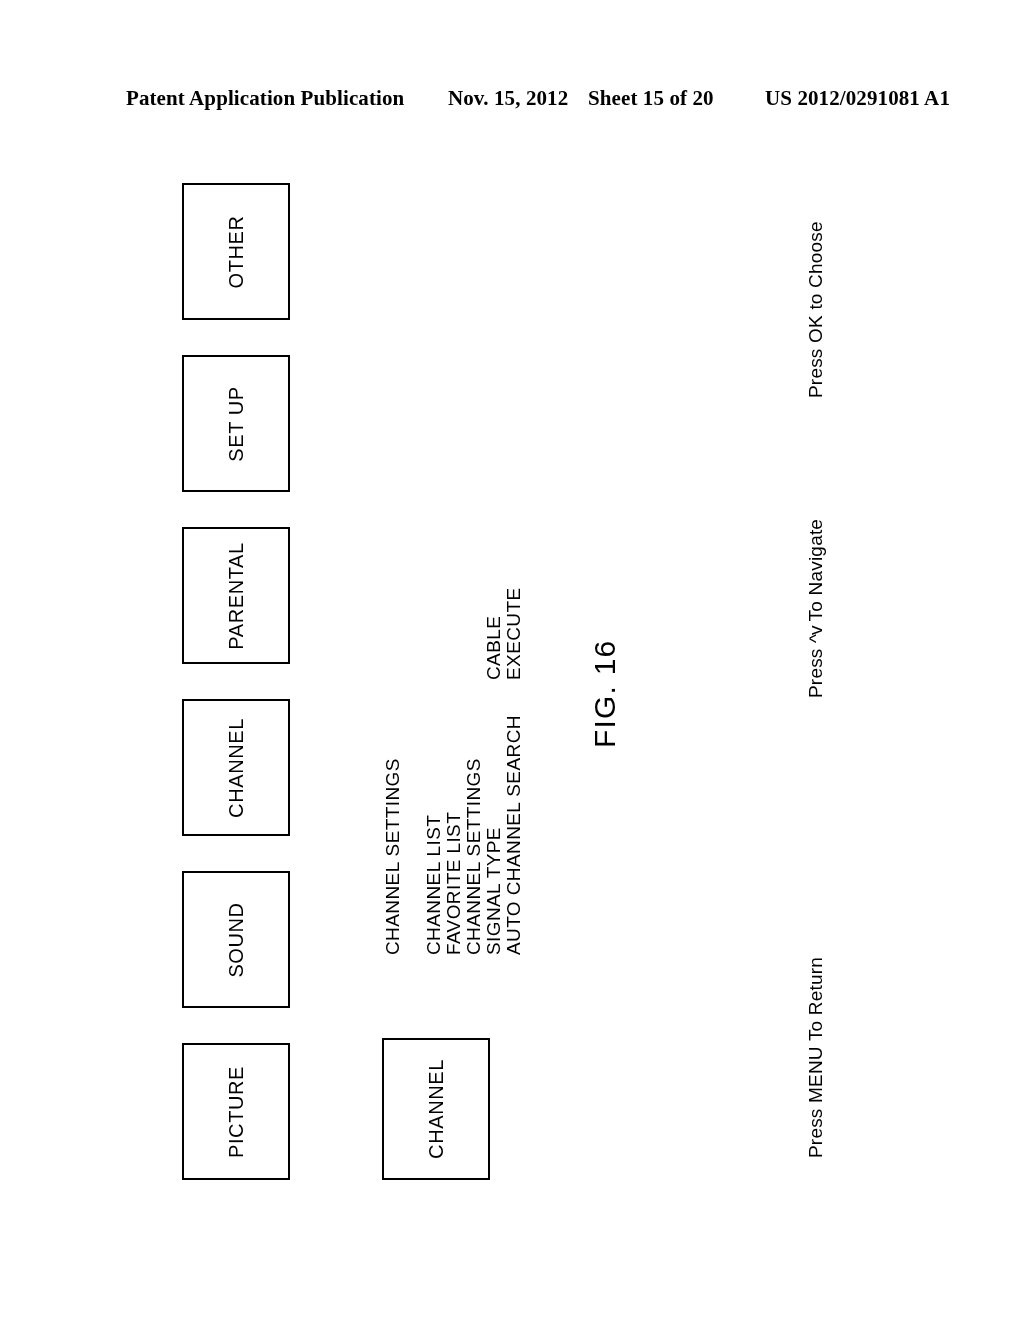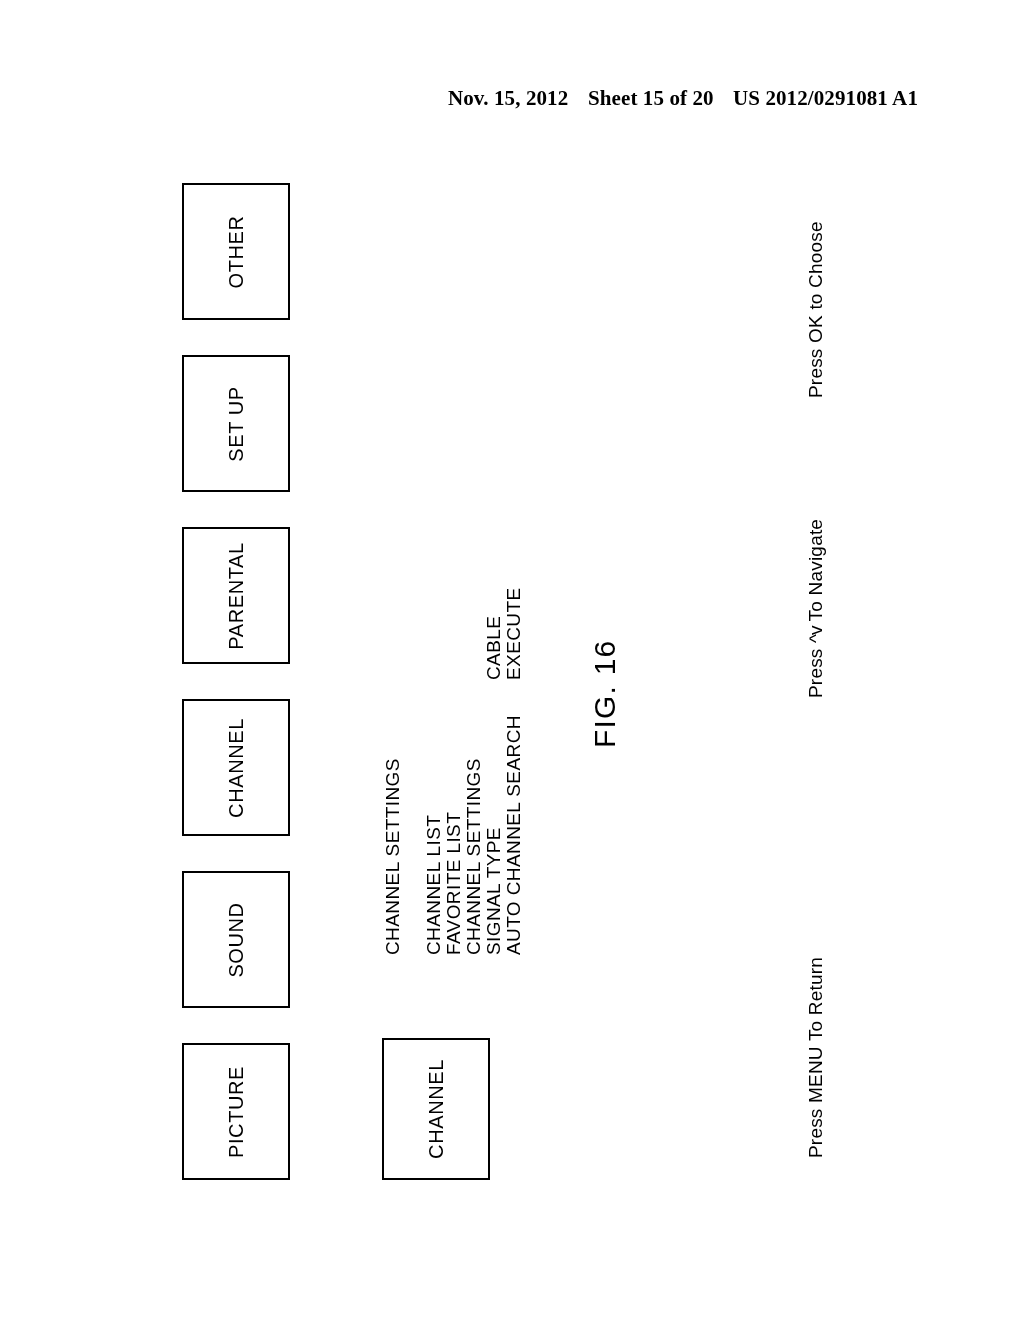--- a/index.html
+++ b/index.html
@@ -43,21 +43,21 @@
     left: 448px;
     top: 0;
   }
   #header .h-sheet {
     position: absolute;
     left: 588px;
     top: 0;
   }
   #header .h-num {
     position: absolute;
-    left: 733px;
+    left: 765px;
     top: 0;
   }
 
   
   .cat-box {
     position: absolute;
     border: 2px solid #000000;
     background: #ffffff;
     box-sizing: border-box;
   }
@@ -111,20 +111,21 @@
   .hint .navglyphs {
     letter-spacing: -1px;
   }
 </style>
 </head>
 <body>
 
 <div id="page">
 
   <div id="header">
+    <span class="h-pub">Patent Application Publication</span>
     <span class="h-date">Nov. 15, 2012</span>
     <span class="h-sheet">Sheet 15 of 20</span>
     <span class="h-num">US 2012/0291081 A1</span>
   </div>
 
   <div id="figure">
 
     <div class="cat-box" style="left:182px; top:1043px; width:108px; height:137px;">
       <span class="cat-label">PICTURE</span>
     </div>

